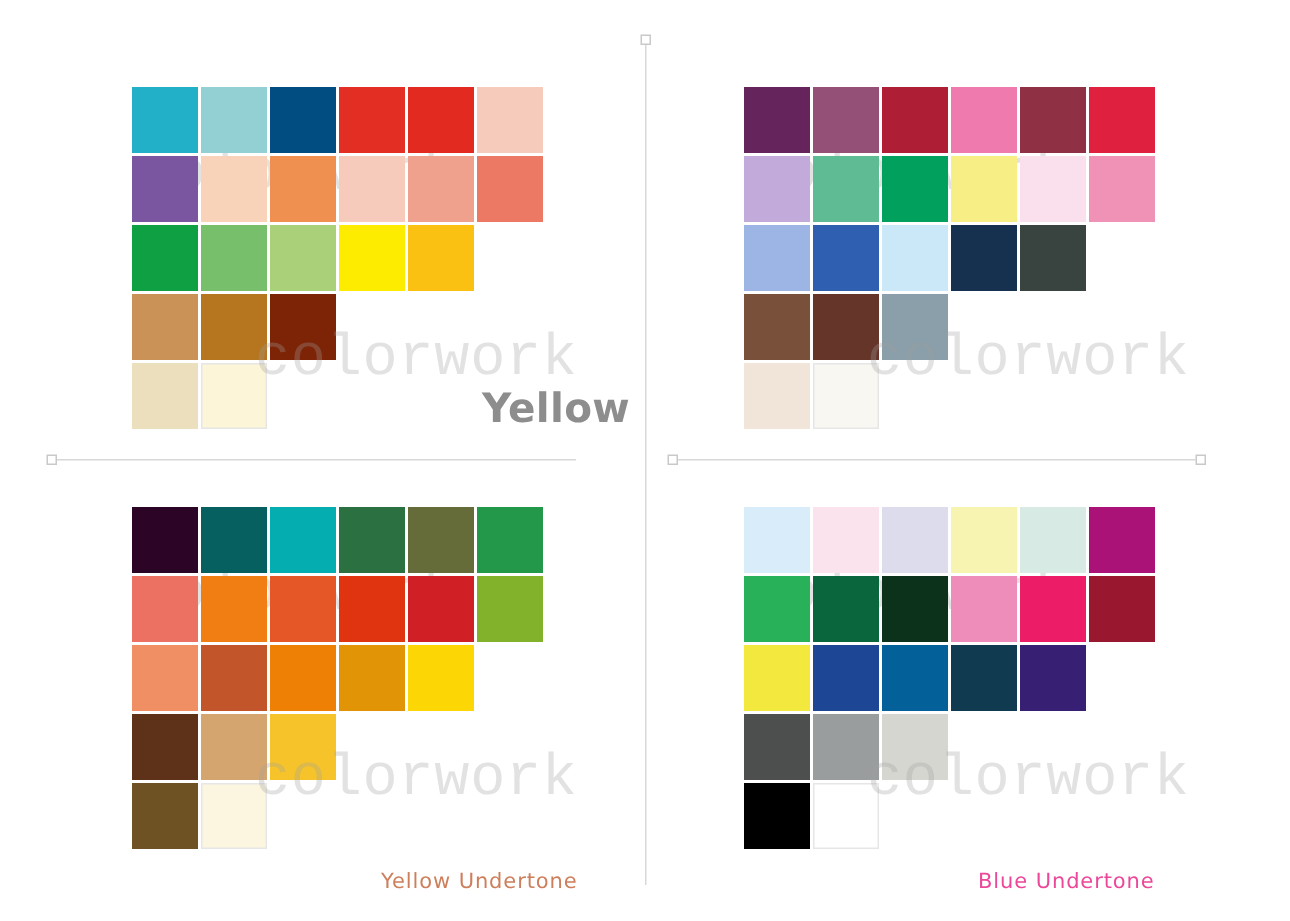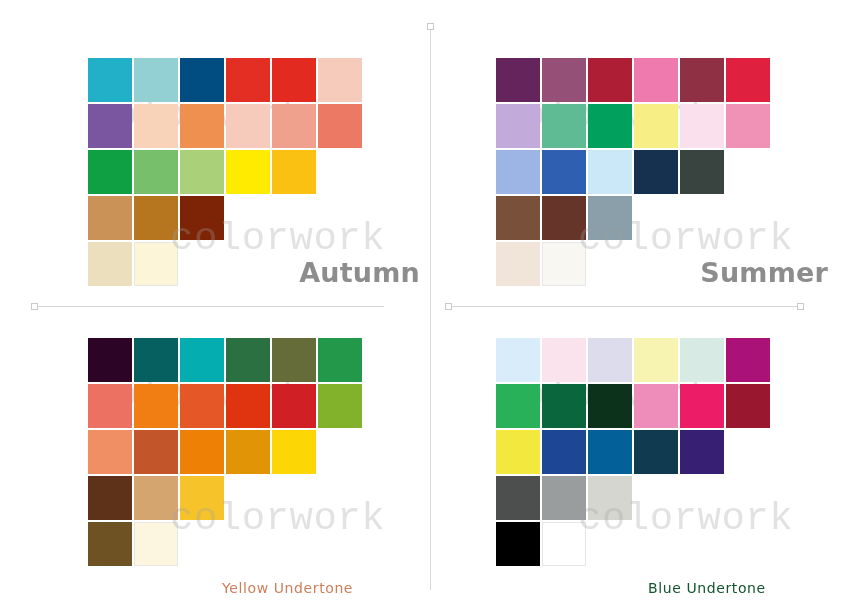--- a/index.html
+++ b/index.html
@@ -97,23 +97,24 @@
     white-space: nowrap;
   }
 
   
   .undertone {
     position: absolute;
     font-family: "DejaVu Sans", sans-serif;
     font-size: 14px;
     letter-spacing: 0.6px;
     white-space: nowrap;
+    margin-left: 32px;
   }
   .ut-yellow { left: 222px; top: 580px; color: #cd7f5b; }
-  .ut-blue   { left: 648px; top: 580px; color: #14532d; }
+  .ut-blue   { left: 620px; top: 580px; color: #ec4899; }
 </style>
 </head>
 <body>
 
 <div class="divider-v" style="left:430px; top:26px; height:564px;"></div>
 <div class="handle" style="left:427px; top:23px;"></div>
 
 <div class="divider-h" style="left:34px; top:306px; width:350px;"></div>
 <div class="handle" style="left:31px; top:303px;"></div>
 
@@ -160,21 +161,21 @@
       <div class="row">
         <div class="swatch" title="#ecdfbd" style="background: rgb(236, 223, 189);"></div>
         <div class="swatch outlined" title="#fdf5d8" style="background: rgb(253, 245, 216);"></div>
         <div class="swatch empty"></div>
         <div class="swatch empty"></div>
         <div class="swatch empty"></div>
         <div class="swatch empty"></div>
       </div>
     </div>
   <div class="watermark wm-mid">colorwork</div>
-  <div class="season-label">Autumn</div>
+  <div class="season-label">Yellow</div>
 </div>
 
 <div class="quadrant q-summer">
   <div class="watermark wm-top">colorwork</div>
   <div class="palette">
       <div class="row">
         <div class="swatch" title="#66245c" style="background: rgb(102, 36, 92);"></div>
         <div class="swatch" title="#955077" style="background: rgb(149, 80, 119);"></div>
         <div class="swatch" title="#ae1f35" style="background: rgb(174, 31, 53);"></div>
         <div class="swatch" title="#ef7bae" style="background: rgb(239, 123, 174);"></div>
@@ -208,21 +209,20 @@
       <div class="row">
         <div class="swatch" title="#f0e5d8" style="background: rgb(240, 229, 216);"></div>
         <div class="swatch outlined" title="#f9f7f2" style="background: rgb(249, 247, 242);"></div>
         <div class="swatch empty"></div>
         <div class="swatch empty"></div>
         <div class="swatch empty"></div>
         <div class="swatch empty"></div>
       </div>
     </div>
   <div class="watermark wm-mid">colorwork</div>
-  <div class="season-label">Summer</div>
 </div>
 
 <div class="quadrant q-autumn">
   <div class="watermark wm-top">colorwork</div>
   <div class="palette">
       <div class="row">
         <div class="swatch" title="#2b0426" style="background: rgb(43, 4, 38);"></div>
         <div class="swatch" title="#05605f" style="background: rgb(5, 96, 95);"></div>
         <div class="swatch" title="#04aeb0" style="background: rgb(4, 174, 176);"></div>
         <div class="swatch" title="#2b7040" style="background: rgb(43, 112, 64);"></div>

